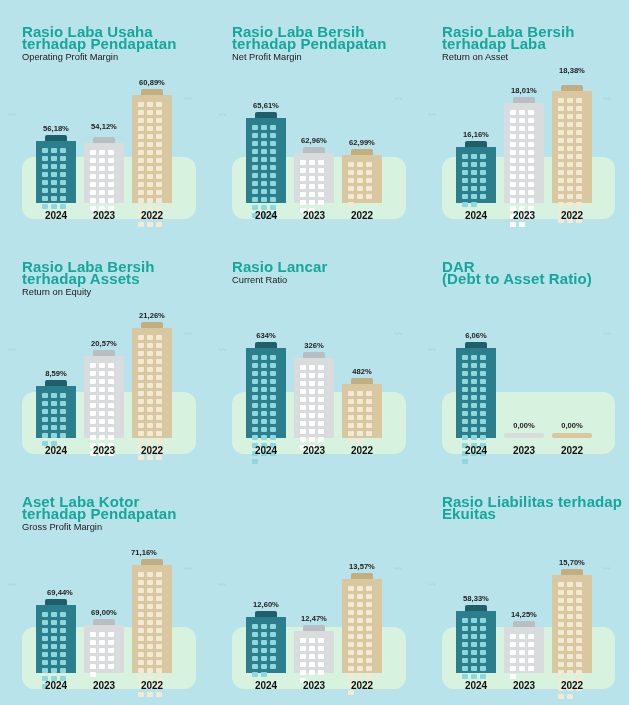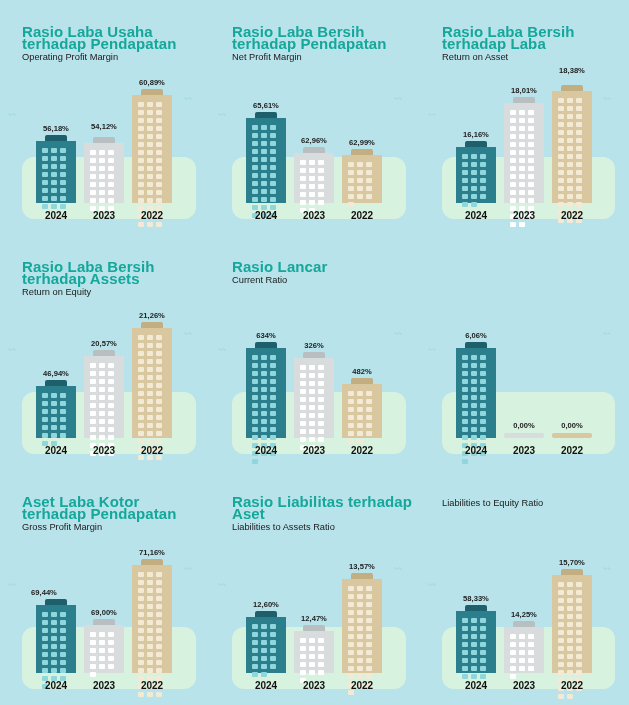--- a/index.html
+++ b/index.html
@@ -503,21 +503,21 @@
               <span class="win"></span>
               <span class="win"></span>
               <span class="win"></span>
               <span class="win"></span>
               <span class="win"></span>
               <span class="win"></span>
               <span class="win"></span>
             </div>
           </div>
         </div>
-        <div class="cap" style="left:34px;bottom:76px">46,94%</div>
+        <div class="cap" style="left:34px;bottom:76px">8,59%</div>
         <div class="ylabel" style="left:34px;bottom:-2px">2024</div>
         <div class="bld grey" style="left:62px;bottom:16px;height:82px">
           <div class="bar" style="height:82px">
             <div class="roof"></div>
             <div class="body">
               <span class="win"></span>
               <span class="win"></span>
               <span class="win"></span>
               <span class="win"></span>
               <span class="win"></span>
@@ -740,20 +740,24 @@
               <span class="win"></span>
               <span class="win"></span>
             </div>
           </div>
         </div>
         <div class="cap" style="left:130px;bottom:78px">482%</div>
         <div class="ylabel" style="left:130px;bottom:-2px">2022</div>
       </div>
     </div>
     <div class="cell">
+      <div class="titles">
+        <div class="t-main">DAR</div>
+        <div class="t-main">(Debt to Asset Ratio)</div>
+      </div>
       <div class="ground"></div>
       <div class="cloud" style="right:18px;top:92px">〰</div>
       <div class="cloud" style="left:8px;top:108px">〰</div>
       <div class="scene">
         <div class="bld teal" style="left:14px;bottom:16px;height:90px">
           <div class="bar" style="height:90px">
             <div class="roof"></div>
             <div class="body">
               <span class="win"></span>
               <span class="win"></span>
@@ -846,21 +850,21 @@
               <span class="win"></span>
               <span class="win"></span>
               <span class="win"></span>
               <span class="win"></span>
               <span class="win"></span>
               <span class="win"></span>
               <span class="win"></span>
             </div>
           </div>
         </div>
-        <div class="cap" style="left:22px;bottom:92px">69,44%</div>
+        <div class="cap" style="left:38px;bottom:92px">69,44%</div>
         <div class="ylabel" style="left:34px;bottom:-2px">2024</div>
         <div class="bld grey" style="left:62px;bottom:16px;height:48px">
           <div class="bar" style="height:48px">
             <div class="roof"></div>
             <div class="body">
               <span class="win"></span>
               <span class="win"></span>
               <span class="win"></span>
               <span class="win"></span>
               <span class="win"></span>
@@ -928,29 +932,25 @@
               <span class="win"></span>
               <span class="win"></span>
               <span class="win"></span>
               <span class="win"></span>
               <span class="win"></span>
               <span class="win"></span>
               <span class="win"></span>
             </div>
           </div>
         </div>
-        <div class="cap" style="left:130px;bottom:132px">71,16%</div>
+        <div class="cap" style="left:122px;bottom:132px">71,16%</div>
         <div class="ylabel" style="left:130px;bottom:-2px">2022</div>
       </div>
     </div>
     <div class="cell">
-      <div class="titles">
-        <div class="t-main">Rasio Liabilitas terhadap Aset</div>
-        <div class="t-sub">Liabilities to Assets Ratio</div>
-      </div>
       <div class="ground"></div>
       <div class="cloud" style="right:18px;top:92px">〰</div>
       <div class="cloud" style="left:8px;top:108px">〰</div>
       <div class="scene">
         <div class="bld teal" style="left:14px;bottom:16px;height:56px">
           <div class="bar" style="height:56px">
             <div class="roof"></div>
             <div class="body">
               <span class="win"></span>
               <span class="win"></span>
@@ -1048,21 +1048,21 @@
               <span class="win"></span>
             </div>
           </div>
         </div>
         <div class="cap" style="left:130px;bottom:118px">13,57%</div>
         <div class="ylabel" style="left:130px;bottom:-2px">2022</div>
       </div>
     </div>
     <div class="cell">
       <div class="titles">
-        <div class="t-sub">Liabilities to Equity Ratio</div>
+        <div class="t-main">Rasio Liabilitas terhadap Ekuitas</div>
       </div>
       <div class="ground"></div>
       <div class="cloud" style="right:18px;top:92px">〰</div>
       <div class="cloud" style="left:8px;top:108px">〰</div>
       <div class="scene">
         <div class="bld teal" style="left:14px;bottom:16px;height:62px">
           <div class="bar" style="height:62px">
             <div class="roof"></div>
             <div class="body">
               <span class="win"></span>

